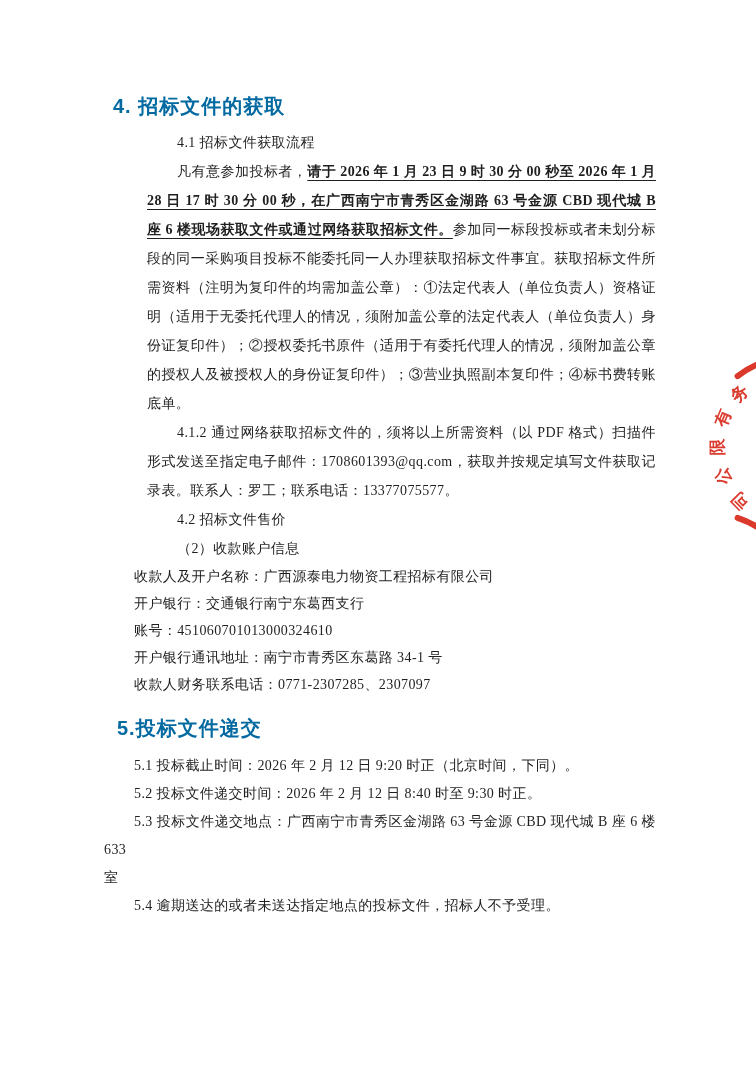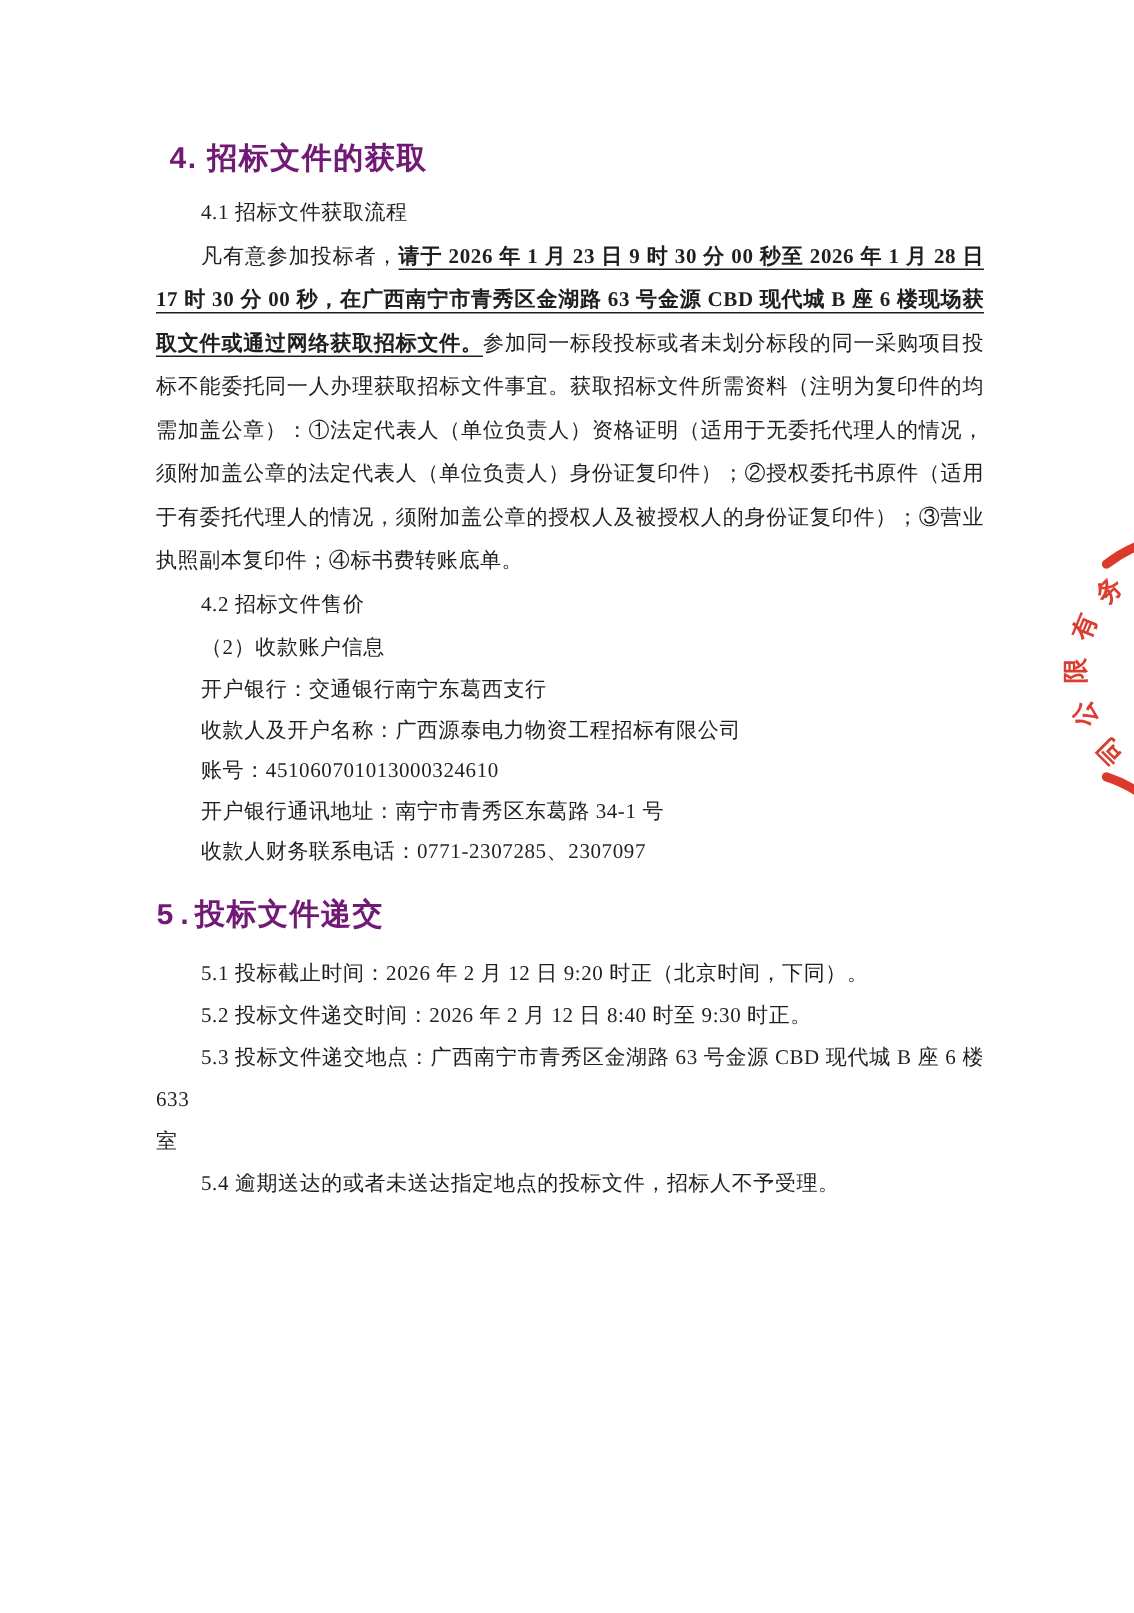--- a/index.html
+++ b/index.html
@@ -16,38 +16,38 @@
   .content {
     position: absolute;
     top: 92px;
     left: 104px;
     width: 552px;
   }
   .h-big {
     font-family: "Liberation Sans", sans-serif;
     font-size: 20px;
     font-weight: 600;
-    color: #701a75;
+    color: #0369a1;
     letter-spacing: 1px;
     line-height: 28px;
     margin-left: 9px;
     margin-bottom: 8px;
   }
   .h5-big {
-    margin-left: 0;
+    margin-left: 13px;
     margin-top: 16px;
     margin-bottom: 10px;
-    font-family: Liberation Mono, monospace;
   }
   .line, .para {
     font-size: 14px;
     line-height: 29px;
     text-align: justify;
     text-indent: 30px;
     letter-spacing: 0.4px;
+    margin-left: 43px;
   }
   .para { }
   .emph {
     font-weight: 700;
     text-decoration: underline;
     text-underline-offset: 4px;
     text-decoration-thickness: 1px;
   }
   .bank-line {
     font-size: 14px;
@@ -78,27 +78,28 @@
 <div class="page">
   <div class="content">
 
     <div class="h-big">4. 招标文件的获取</div>
 
     <div class="line">4.1 招标文件获取流程</div>
 
     <div class="para"><span>凡有意参加投标者，</span><span class="emph">请于 2026 年 1 月 23 日 9 时 30 分 00 秒至 2026 年 1 月 28 日 17 时 30 分 00 秒，在广西南宁市青秀区金湖路 63 号金源 CBD 现代城 B 座 6 楼现场获取文件或通过网络获取招标文件。</span><span>参加同一标段投标或者未划分标段的同一采购项目投标不能委托同一人办理获取招标文件事宜。获取招标文件所需资料（注明为复印件的均需加盖公章）：①法定代表人（单位负责人）资格证明（适用于无委托代理人的情况，须附加盖公章的法定代表人（单位负责人）身份证复印件）；②授权委托书原件（适用于有委托代理人的情况，须附加盖公章的授权人及被授权人的身份证复印件）；③营业执照副本复印件；④标书费转账底单。</span></div>
 
 
+    <div class="para">4.1.2 通过网络获取招标文件的，须将以上所需资料（以 PDF 格式）扫描件形式发送至指定电子邮件：1708601393@qq.com，获取并按规定填写文件获取记录表。联系人：罗工；联系电话：13377075577。</div>
 
     <div class="line">4.2 招标文件售价</div>
 
     <div class="line">（2）收款账户信息</div>
 
+    <div class="bank-line">收款人及开户名称：广西源泰电力物资工程招标有限公司</div>
     <div class="bank-line">开户银行：交通银行南宁东葛西支行</div>
-    <div class="bank-line">收款人及开户名称：广西源泰电力物资工程招标有限公司</div>
     <div class="bank-line">账号：451060701013000324610</div>
     <div class="bank-line">开户银行通讯地址：南宁市青秀区东葛路 34-1 号</div>
     <div class="bank-line">收款人财务联系电话：0771-2307285、2307097</div>
 
     <div class="h-big h5-big">5.投标文件递交</div>
 
     <div class="s5-item">5.1 投标截止时间：2026 年 2 月 12 日 9:20 时正（北京时间，下同）。</div>
     <div class="s5-item">5.2 投标文件递交时间：2026 年 2 月 12 日 8:40 时至 9:30 时正。</div>
     <div class="s5-item"><span>5.3 投标文件递交地点：广西南宁市青秀区金湖路 63 号金源 CBD 现代城 B 座 6 楼 633</span></div>
     <div class="s5-item no-indent">室</div>

